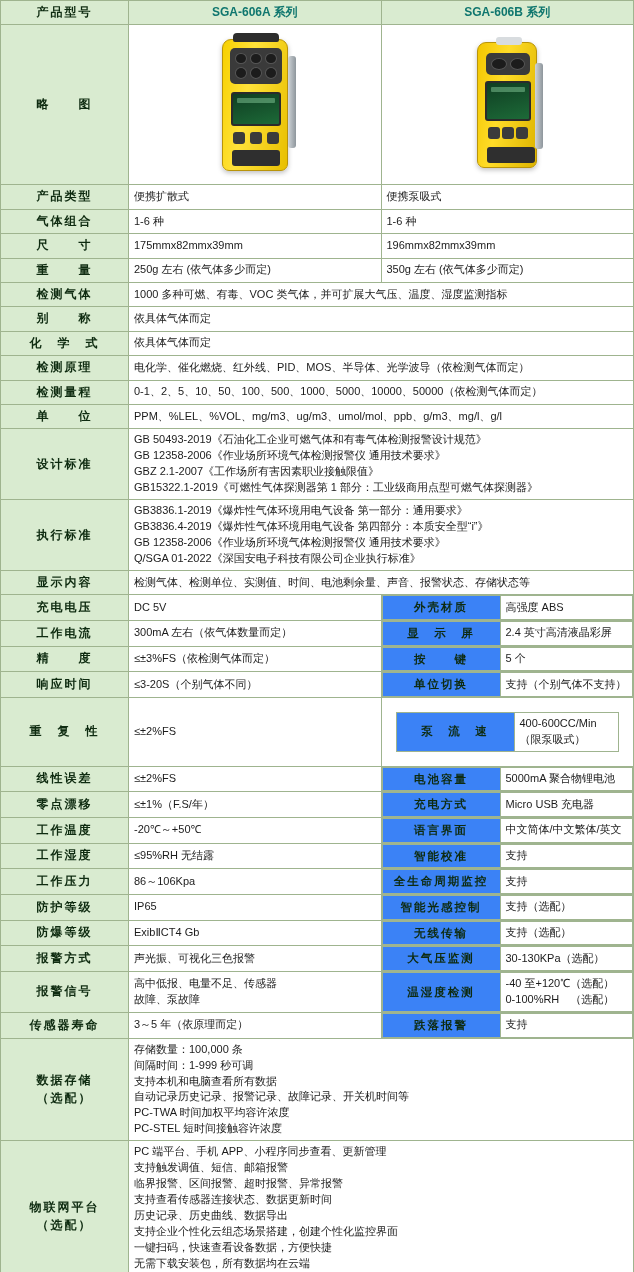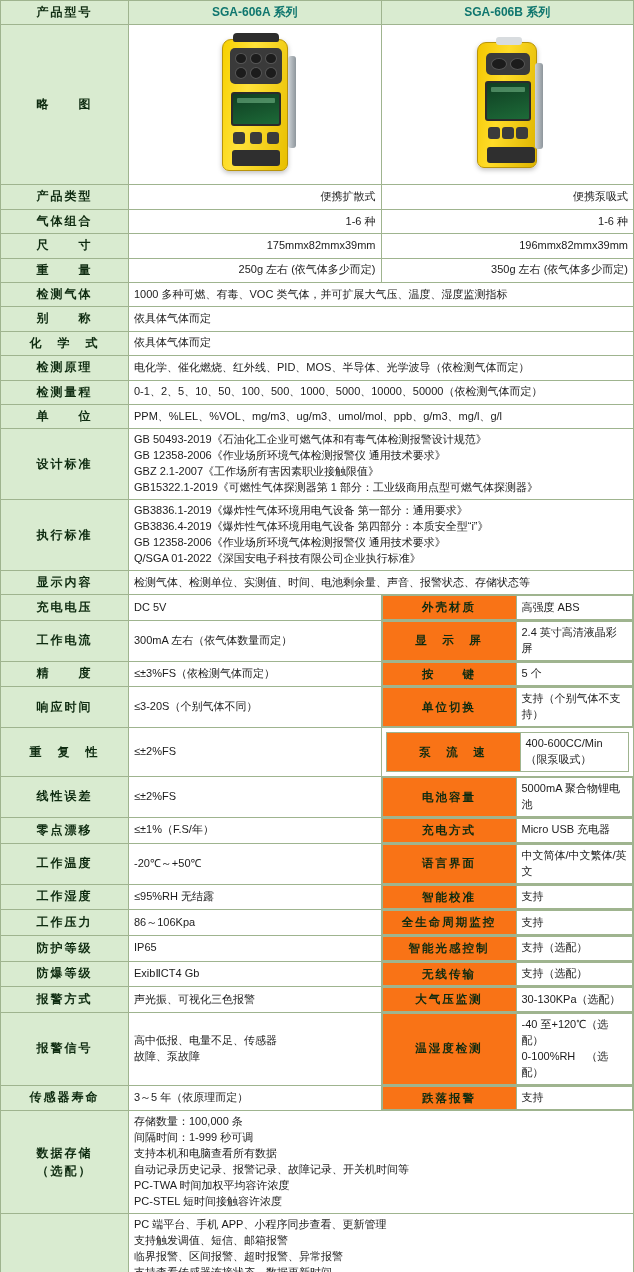--- a/index.html
+++ b/index.html
@@ -35,43 +35,43 @@
     letter-spacing: 2px;
     font-size: 12px;
     color: #0e2b10;
   }
   .lbl.tall { line-height: 1.5; }
   .val {
     background: #ffffff;
     text-align: left;
     padding-left: 7px;
   }
-  .val.center { text-align: right; }
+  .val.center { text-align: left; }
   .hdr {
     background: #d9ebd0;
     font-weight: bold;
     text-align: center;
     font-size: 12px;
     color: #0f766e;
   }
   .imgcell {
     background: #ffffff;
     text-align: center;
     height: 160px;
     padding: 6px;
   }
   .multi { white-space: pre-line; }
   .lbl2 {
-    background: #f97316;
+    background: #3b82f6;
     font-weight: bold;
     text-align: center;
     letter-spacing: 2px;
     font-size: 11.5px;
     color: #0e2b10;
-    width: 134px;
+    width: 118px;
   }
 
   
   .dev-wrap { display:flex; align-items:center; justify-content:center; height:148px; }
   .dev {
     position: relative;
     width: 66px; height: 132px;
     border-radius: 9px 9px 7px 7px;
     background: linear-gradient(100deg,#f7d000 0%,#ffe23a 38%,#e8bf00 100%);
     border: 1px solid #b9940a;
@@ -310,21 +310,21 @@
           <td class="val">支持（个别气体不支持）</td>
         </tr>
       </tbody>
             </table>
     </td>
   </tr>
 
   <tr>
     <td class="lbl">重　复　性</td>
     <td class="val">≤±2%FS</td>
-    <td class="val" style="padding:4px">
+    <td class="val" style="padding:14px">
       <table style="width:100%;border-collapse:collapse">
         <tbody>
                 <tr>
           <td class="lbl2">泵　流　速</td>
           <td class="val">400-600CC/Min（限泵吸式）</td>
         </tr>
       </tbody>
             </table>
     </td>
   </tr>

